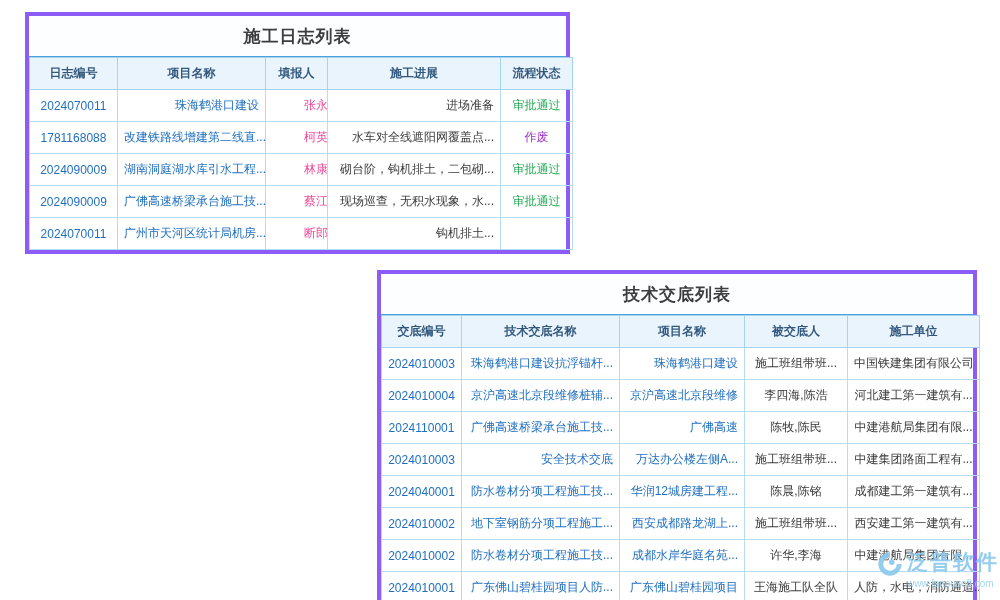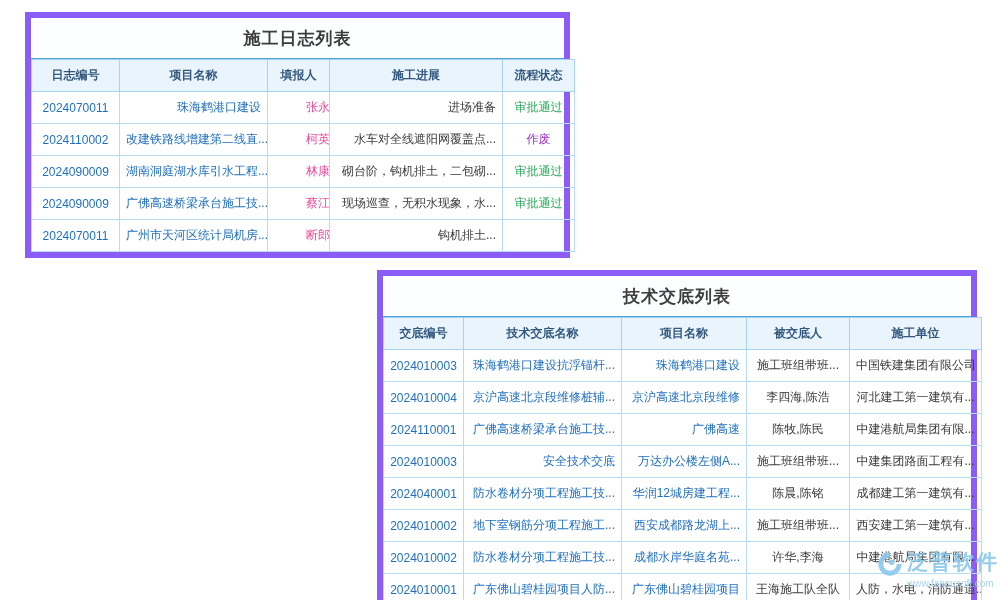--- a/index.html
+++ b/index.html
@@ -6,21 +6,21 @@
   html,body { width:1000px; height:600px; }
   body {
     position:relative;
     background:#ffffff;
     font-family:"Liberation Sans","DejaVu Sans",sans-serif;
     overflow:hidden;
   }
   .panel {
     position:absolute;
     background:#ffffff;
-    border:6px solid #8b5cf6;
+    border:4px solid #8b5cf6;
   }
   .panel-title {
     text-align:center;
     font-size:17px;
     font-weight:bold;
     color:#3d3d3d;
     padding:9px 0 8px 0;
     background:#fcfeff;
     border-bottom:1px solid #4BA3DB;
     letter-spacing:1px;
@@ -93,21 +93,21 @@
     </thead>
     <tbody>
         <tr>
           <td class="c-blue center">2024070011</td>
           <td class="c-blue left">珠海鹤港口建设</td>
           <td class="c-orange center">张永银</td>
           <td class="c-dark left">进场准备</td>
           <td class="center status-approved">审批通过</td>
         </tr>
         <tr>
-          <td class="c-blue center">2024110002</td>
+          <td class="c-blue center">1781168088</td>
           <td class="c-blue left">改建铁路线增建第二线直...</td>
           <td class="c-orange center">柯英</td>
           <td class="c-dark left">水车对全线遮阳网覆盖点...</td>
           <td class="center status-void">作废</td>
         </tr>
         <tr>
           <td class="c-blue center">2024090009</td>
           <td class="c-blue left">湖南洞庭湖水库引水工程...</td>
           <td class="c-orange center">林康平</td>
           <td class="c-dark left">砌台阶，钩机排土，二包砌...</td>

